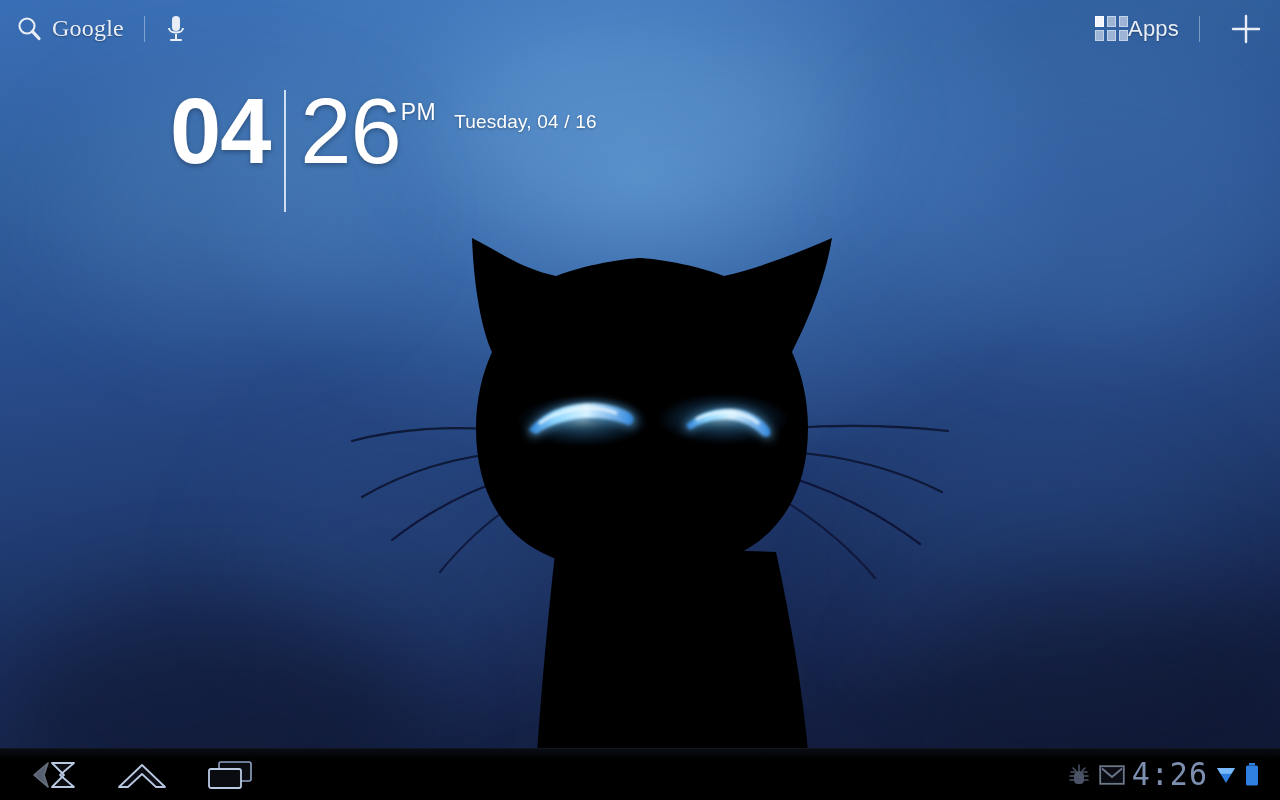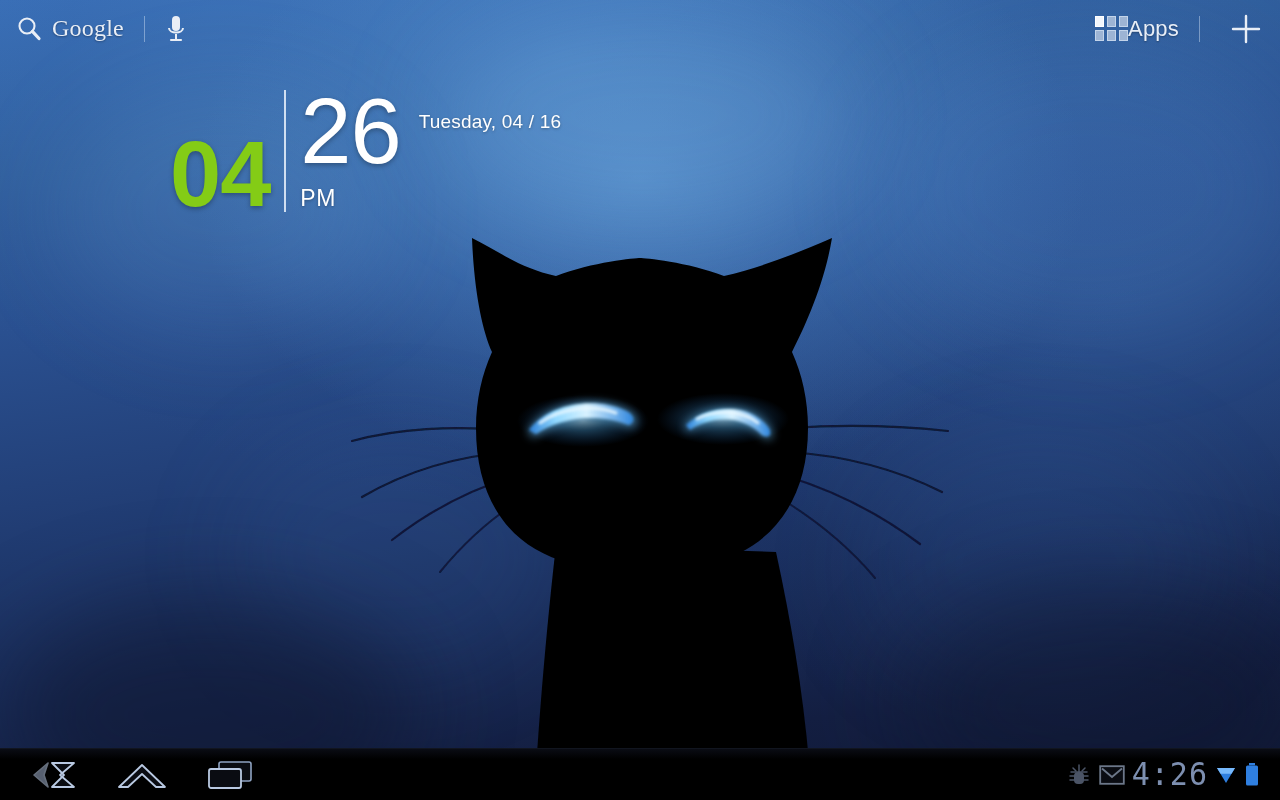--- a/index.html
+++ b/index.html
@@ -59,25 +59,25 @@
   #apps-grid i.bright { background:#f2f6fc; border-color:#ffffff; }
   #apps-label {
     color:#e8eef7; font-size:22px; margin-left:0; letter-spacing:0.2px;
     text-shadow:0 1px 2px rgba(0,0,0,0.32);
   }
   #plus-btn { margin-left:6px; display:flex; align-items:center; justify-content:center; width:40px; height:40px; }
 
   
   #clock-widget { position:absolute; left:170px; top:88px; display:flex; align-items:flex-start; }
   #hour {
-    color:#84cc16; font-size:92px; line-height:86px; font-weight:bold;
-    letter-spacing:-1px; text-shadow:0 2px 5px rgba(0,0,0,0.30);margin-top:43px;
+    color:#ffffff; font-size:92px; line-height:86px; font-weight:bold;
+    letter-spacing:-1px; text-shadow:0 2px 5px rgba(0,0,0,0.30);
   }
   #clock-sep { width:2px; height:122px; background:rgba(240,246,255,0.82); margin:2px 14px 0 14px; }
-  #min-wrap { display:flex; flex-direction:column; }
+  #min-wrap { display:flex; flex-direction:row; }
   #minute {
     color:#ffffff; font-size:92px; line-height:86px; font-weight:300;
     letter-spacing:-1px; text-shadow:0 2px 5px rgba(0,0,0,0.30);
   }
   #ampm {
     color:#ffffff; font-size:23px; line-height:23px; font-weight:400;
     margin-top:13px; letter-spacing:0.5px; text-shadow:0 1px 3px rgba(0,0,0,0.30);
   }
   #date-text {
     color:#ffffff; font-size:19px; font-weight:400; margin-left:18px; margin-top:23px;

